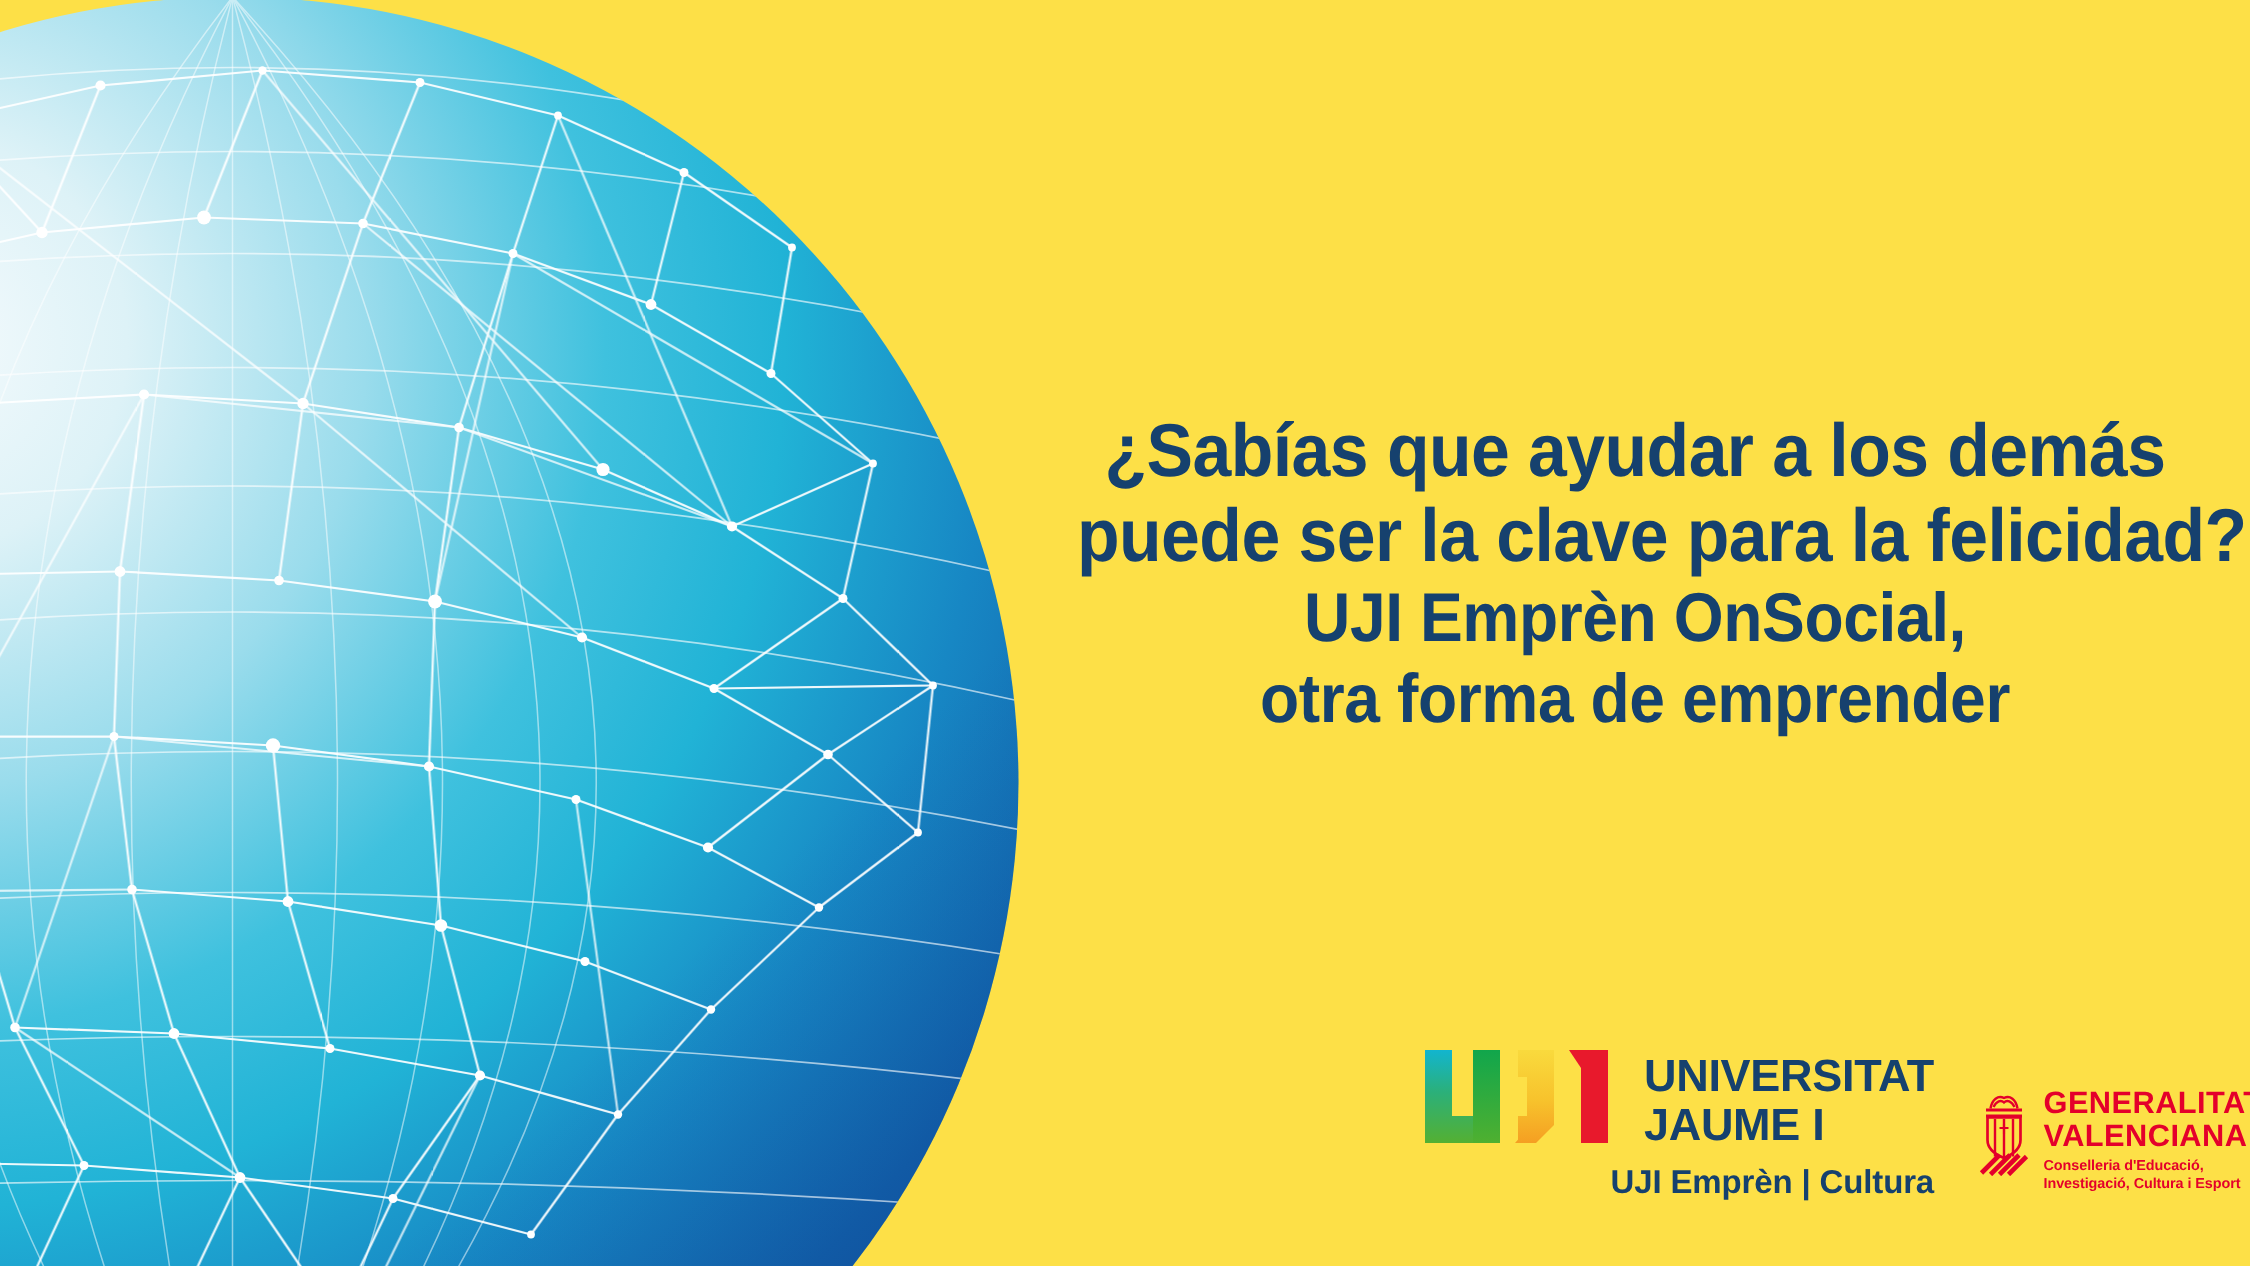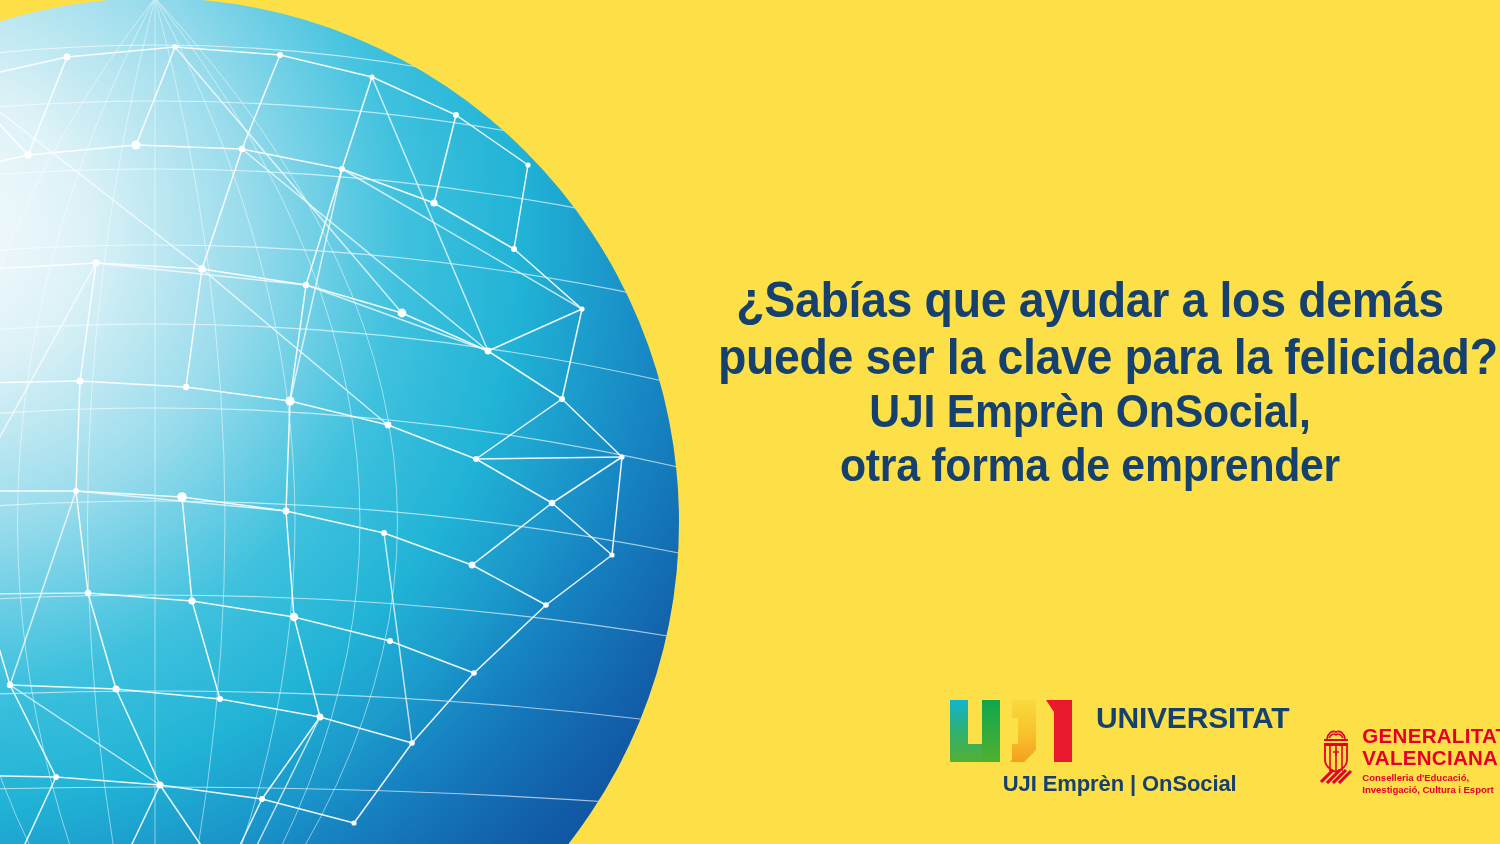--- a/index.html
+++ b/index.html
@@ -74,21 +74,21 @@
     height: 122px;
     display: flex;
     align-items: flex-start;
     gap: 28px;
   }
 
   
   #uji-lockup {
     display: flex;
     flex-direction: column;
-    align-items: center;
+    align-items: flex-end;
   }
   .uji-top {
     display: flex;
     align-items: flex-start;
     gap: 14px;
   }
   #uji-mark { display:block; }
   .uji-words {
     color: #16416e;
     font-size: 30px;
@@ -488,23 +488,24 @@
           <path d="M32 0 H50 V62 H32 Z" fill="url(#uRightG)"></path>
 
           <path d="M62 0 H86 V50 L74 62 H62 V44 H68 V0 Z M68 0 H86 V18 H68 Z" fill="url(#jG)"></path>
           <path d="M62 0 H86 V46 L72 62 H60 L74 46 V18 H62 Z" fill="url(#jG)"></path>
 
           <path d="M104 0 H122 V62 H104 Z" fill="#e8192c"></path>
           <path d="M96 0 H104 V12 Z" fill="#e8192c"></path>
         </svg>
         <div class="uji-words">
           <span class="l1">UNIVERSITAT</span>
+          <span class="l2">JAUME I</span>
         </div>
       </div>
-      <div class="uji-tagline">UJI Emprèn | OnSocial</div>
+      <div class="uji-tagline">UJI Emprèn | Cultura</div>
     </div>
 
     <div id="gva-lockup">
       <svg id="gva-emblem" width="38" height="58" viewBox="0 0 38 58" xmlns="http://www.w3.org/2000/svg">
         <g fill="none" stroke="#e4002b" stroke-width="1.6">
 
           <path d="M10 13 C11 7 15 4 19 6 C23 4 27 7 28 13"></path>
           <path d="M12 12 C14 8 17 7 19 9 C21 7 24 8 26 12"></path>
 
           <path d="M7 14 H31" stroke-width="2"></path>

